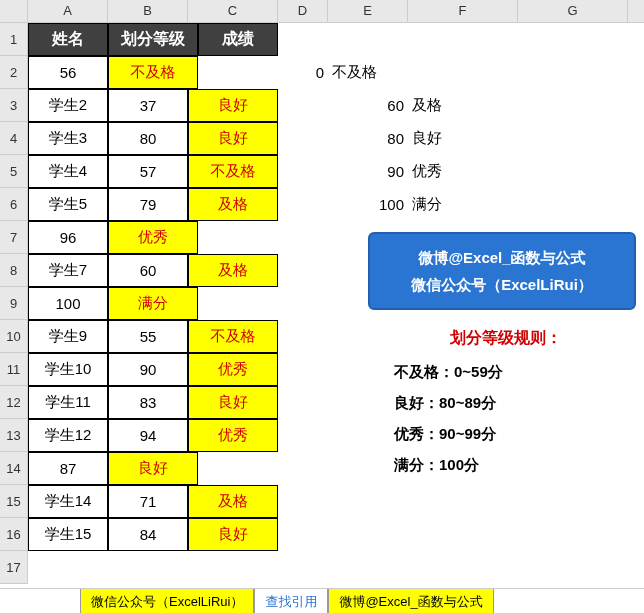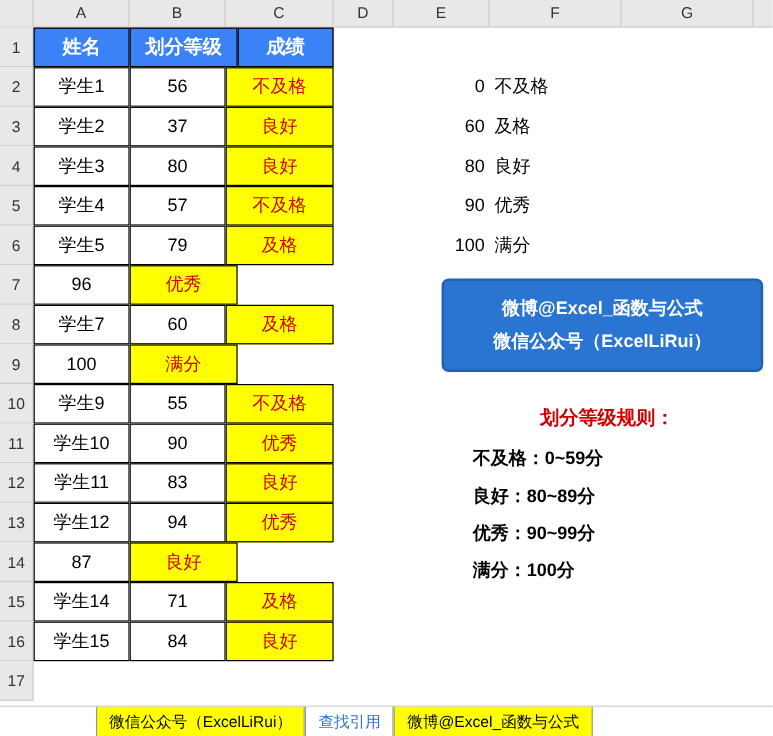--- a/index.html
+++ b/index.html
@@ -17,31 +17,31 @@
     .cell { display: flex; align-items: center; justify-content: center; height: 33px; font-size: 15px; }
     
     .cA { width: 80px; }
     .cB { width: 80px; }
     .cC { width: 90px; }
     .cD { width: 50px; }
     .cE { width: 80px; }
     .cF { width: 110px; }
     .cG { width: 110px; }
     
-    .th { background: #3b82f6; color: #fff; font-weight: bold; border: 1px solid #000; font-size: 16px; }
+    .th { background: #404040; color: #fff; font-weight: bold; border: 1px solid #000; font-size: 16px; }
     .td { border: 1px solid #000; background: #fff; }
     .td-yellow { border: 1px solid #000; background: #ffff00; color: #d00000; }
     
     .r-align { justify-content: flex-end; padding-right: 4px; }
     .l-align { justify-content: flex-start; padding-left: 4px; }
     
     .side-panel { position: absolute; left: 368px; top: 232px; width: 268px; }
     .blue-box { background: #2a75d1; color: #fff; font-weight: bold; text-align: center; padding: 10px 4px; border-radius: 6px; line-height: 1.8; border: 2px solid #2060b0; font-size: 15px; }
     
-    .rules { position: absolute; left: 386px; top: 330px; width: 240px; }
+    .rules { position: absolute; left: 386px; top: 320px; width: 240px; }
     .rules-title { color: #d00000; font-weight: bold; text-align: center; padding: 8px 0; font-size: 16px; }
     .rules-line { font-weight: bold; padding: 6px 8px; font-size: 15px; }
     
     .tabs { display: flex; background: #fff; border-top: 1px solid #ccc; margin-top: 4px; padding-left: 80px; }
     .tab { padding: 4px 10px; font-size: 13px; border: 1px solid #999; border-top: none; }
     .tab-yellow { background: #ffff00; }
     .tab-active { background: #fff; border-bottom: 2px solid #2a75d1; color: #2a75d1; }
     
     .data-area { position: relative; }
   </style>
@@ -66,21 +66,20 @@
 <div class="cell cA th">姓名</div>
 <div class="cell cC th">划分等级</div>
 <div class="cell cB th">成绩</div>
 <div class="cell cD"></div>
 <div class="cell cE"></div>
 <div class="cell cF"></div>
 <div class="cell cG"></div>
       </div>
       <div class="row">
         <div class="row-header">2</div>
-<div class="cell cA td">学生1</div>
 <div class="cell cB td">56</div>
 <div class="cell cC td-yellow">不及格</div>
 <div class="cell cD"></div>
 <div class="cell cE r-align">0</div>
 <div class="cell cF l-align">不及格</div>
 <div class="cell cG"></div>
       </div>
       <div class="row">
         <div class="row-header">3</div>
 <div class="cell cA td">学生2</div>

